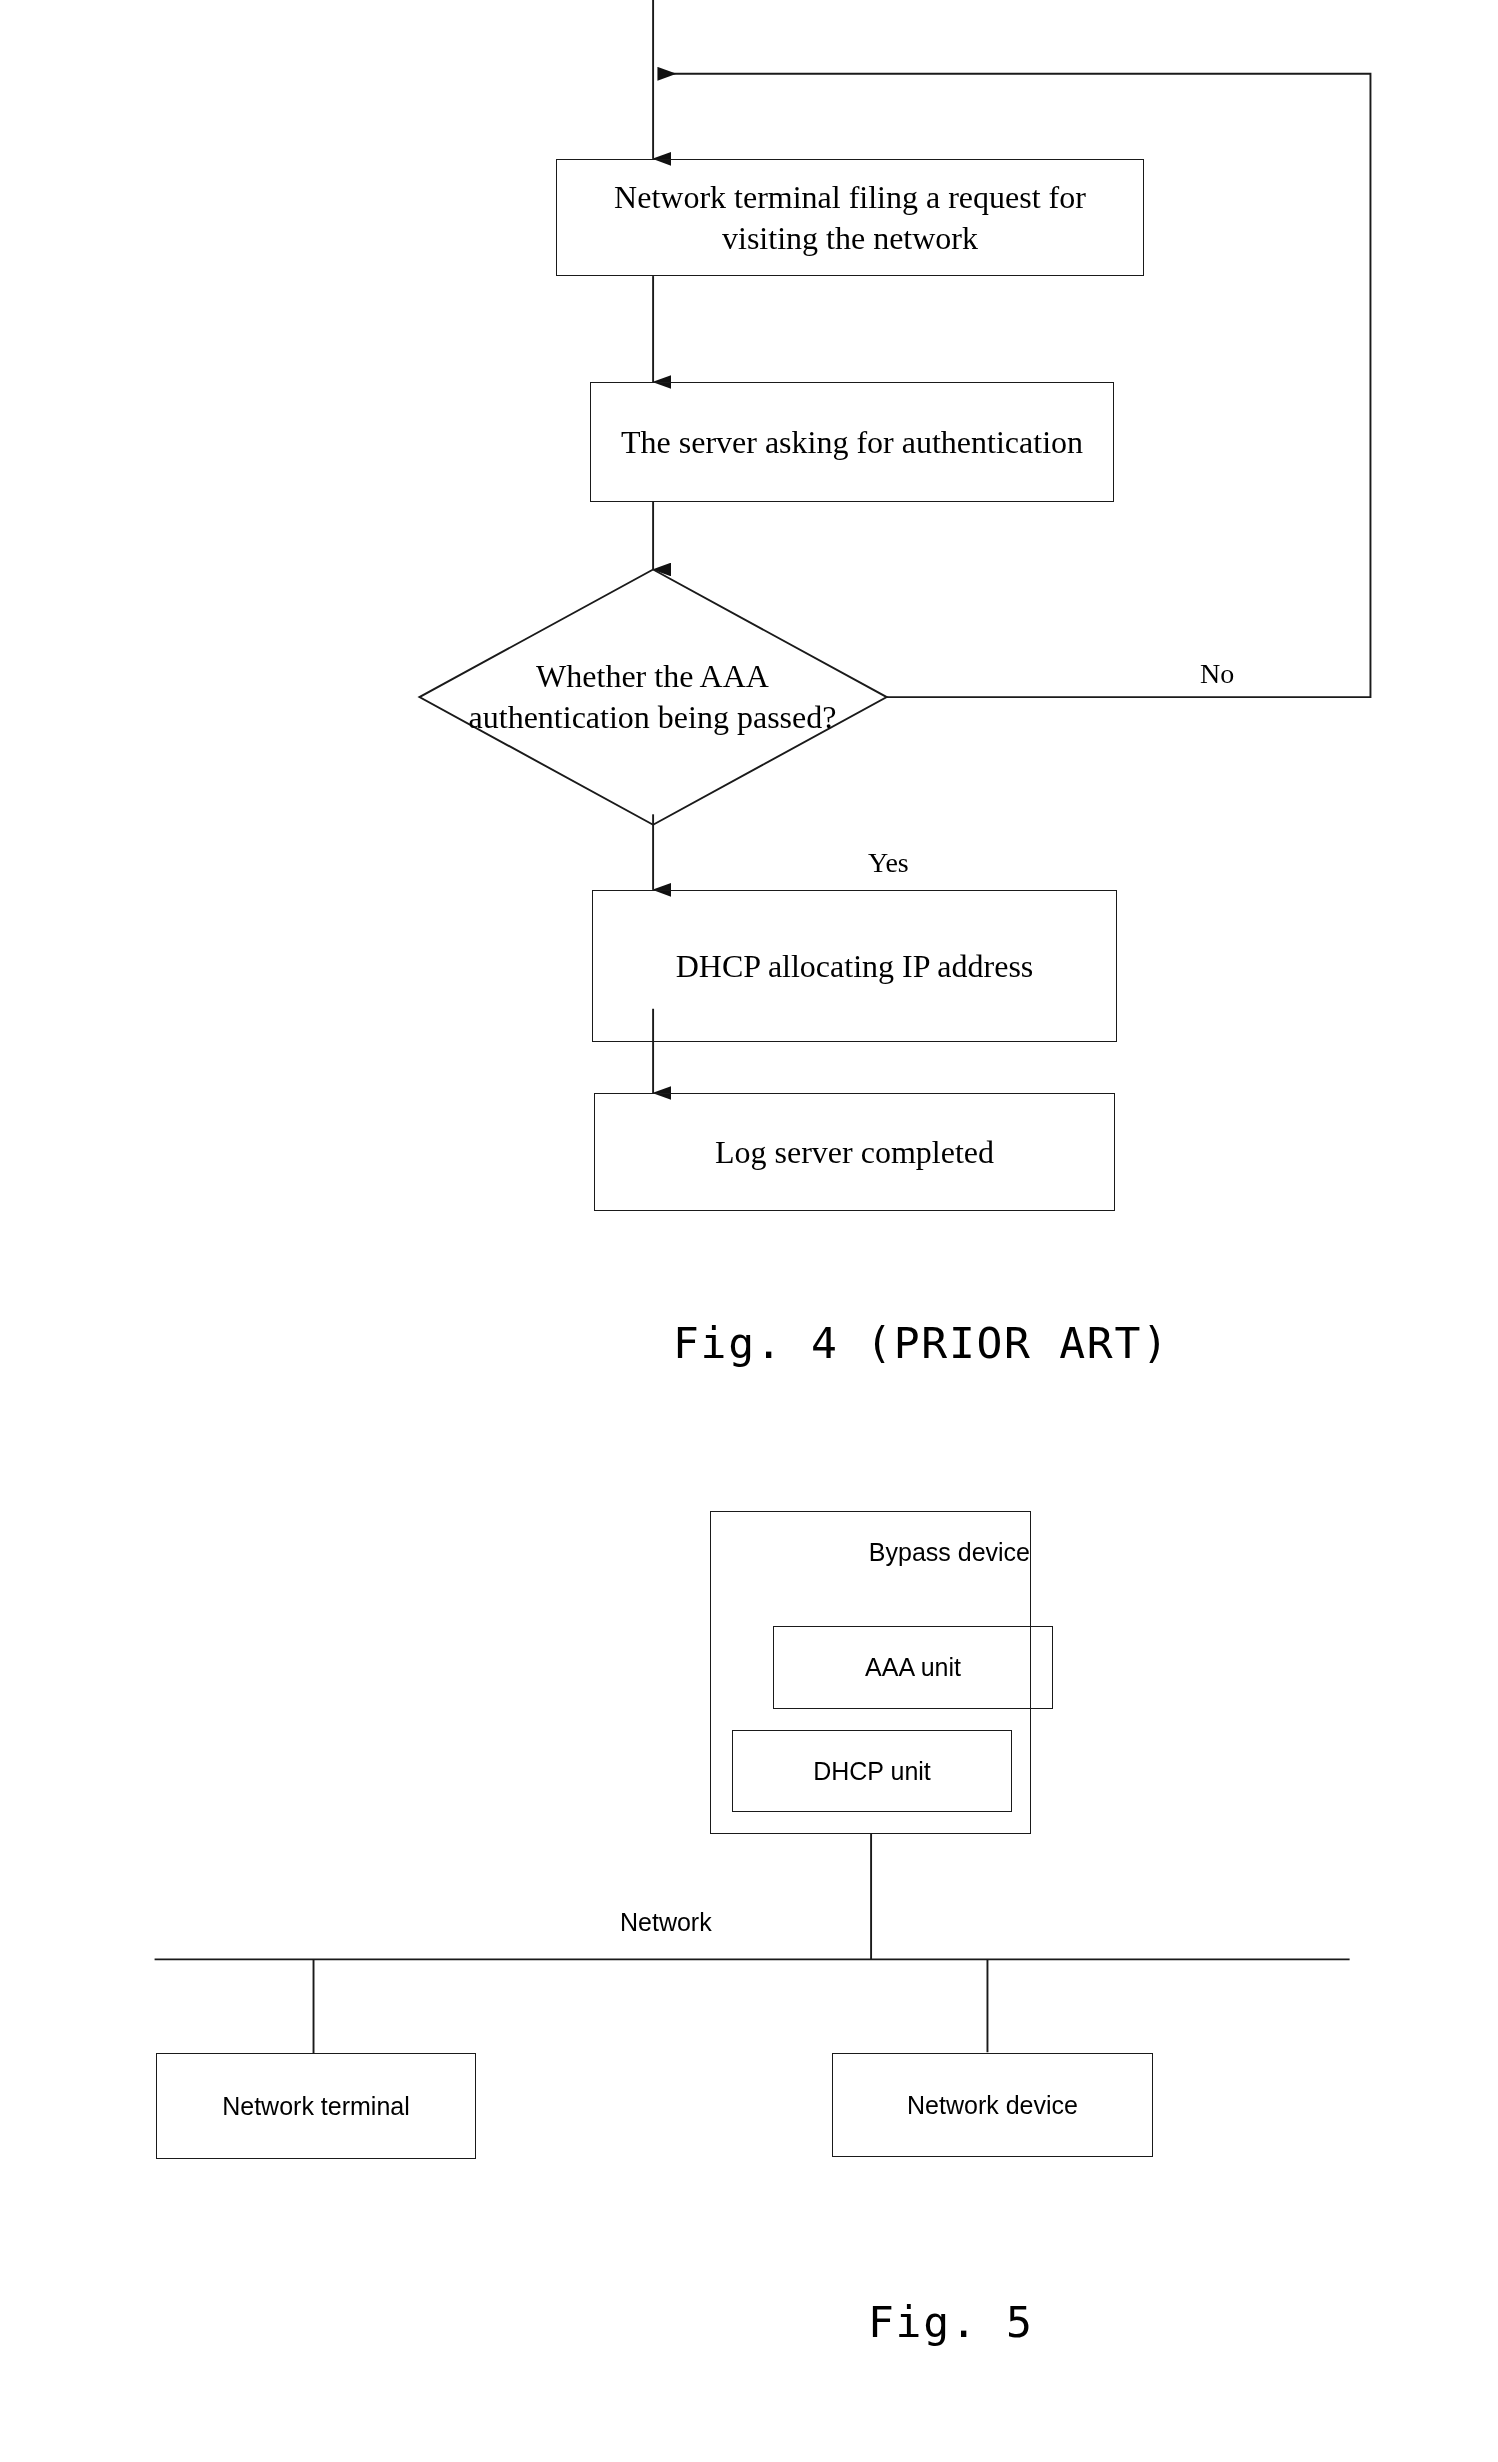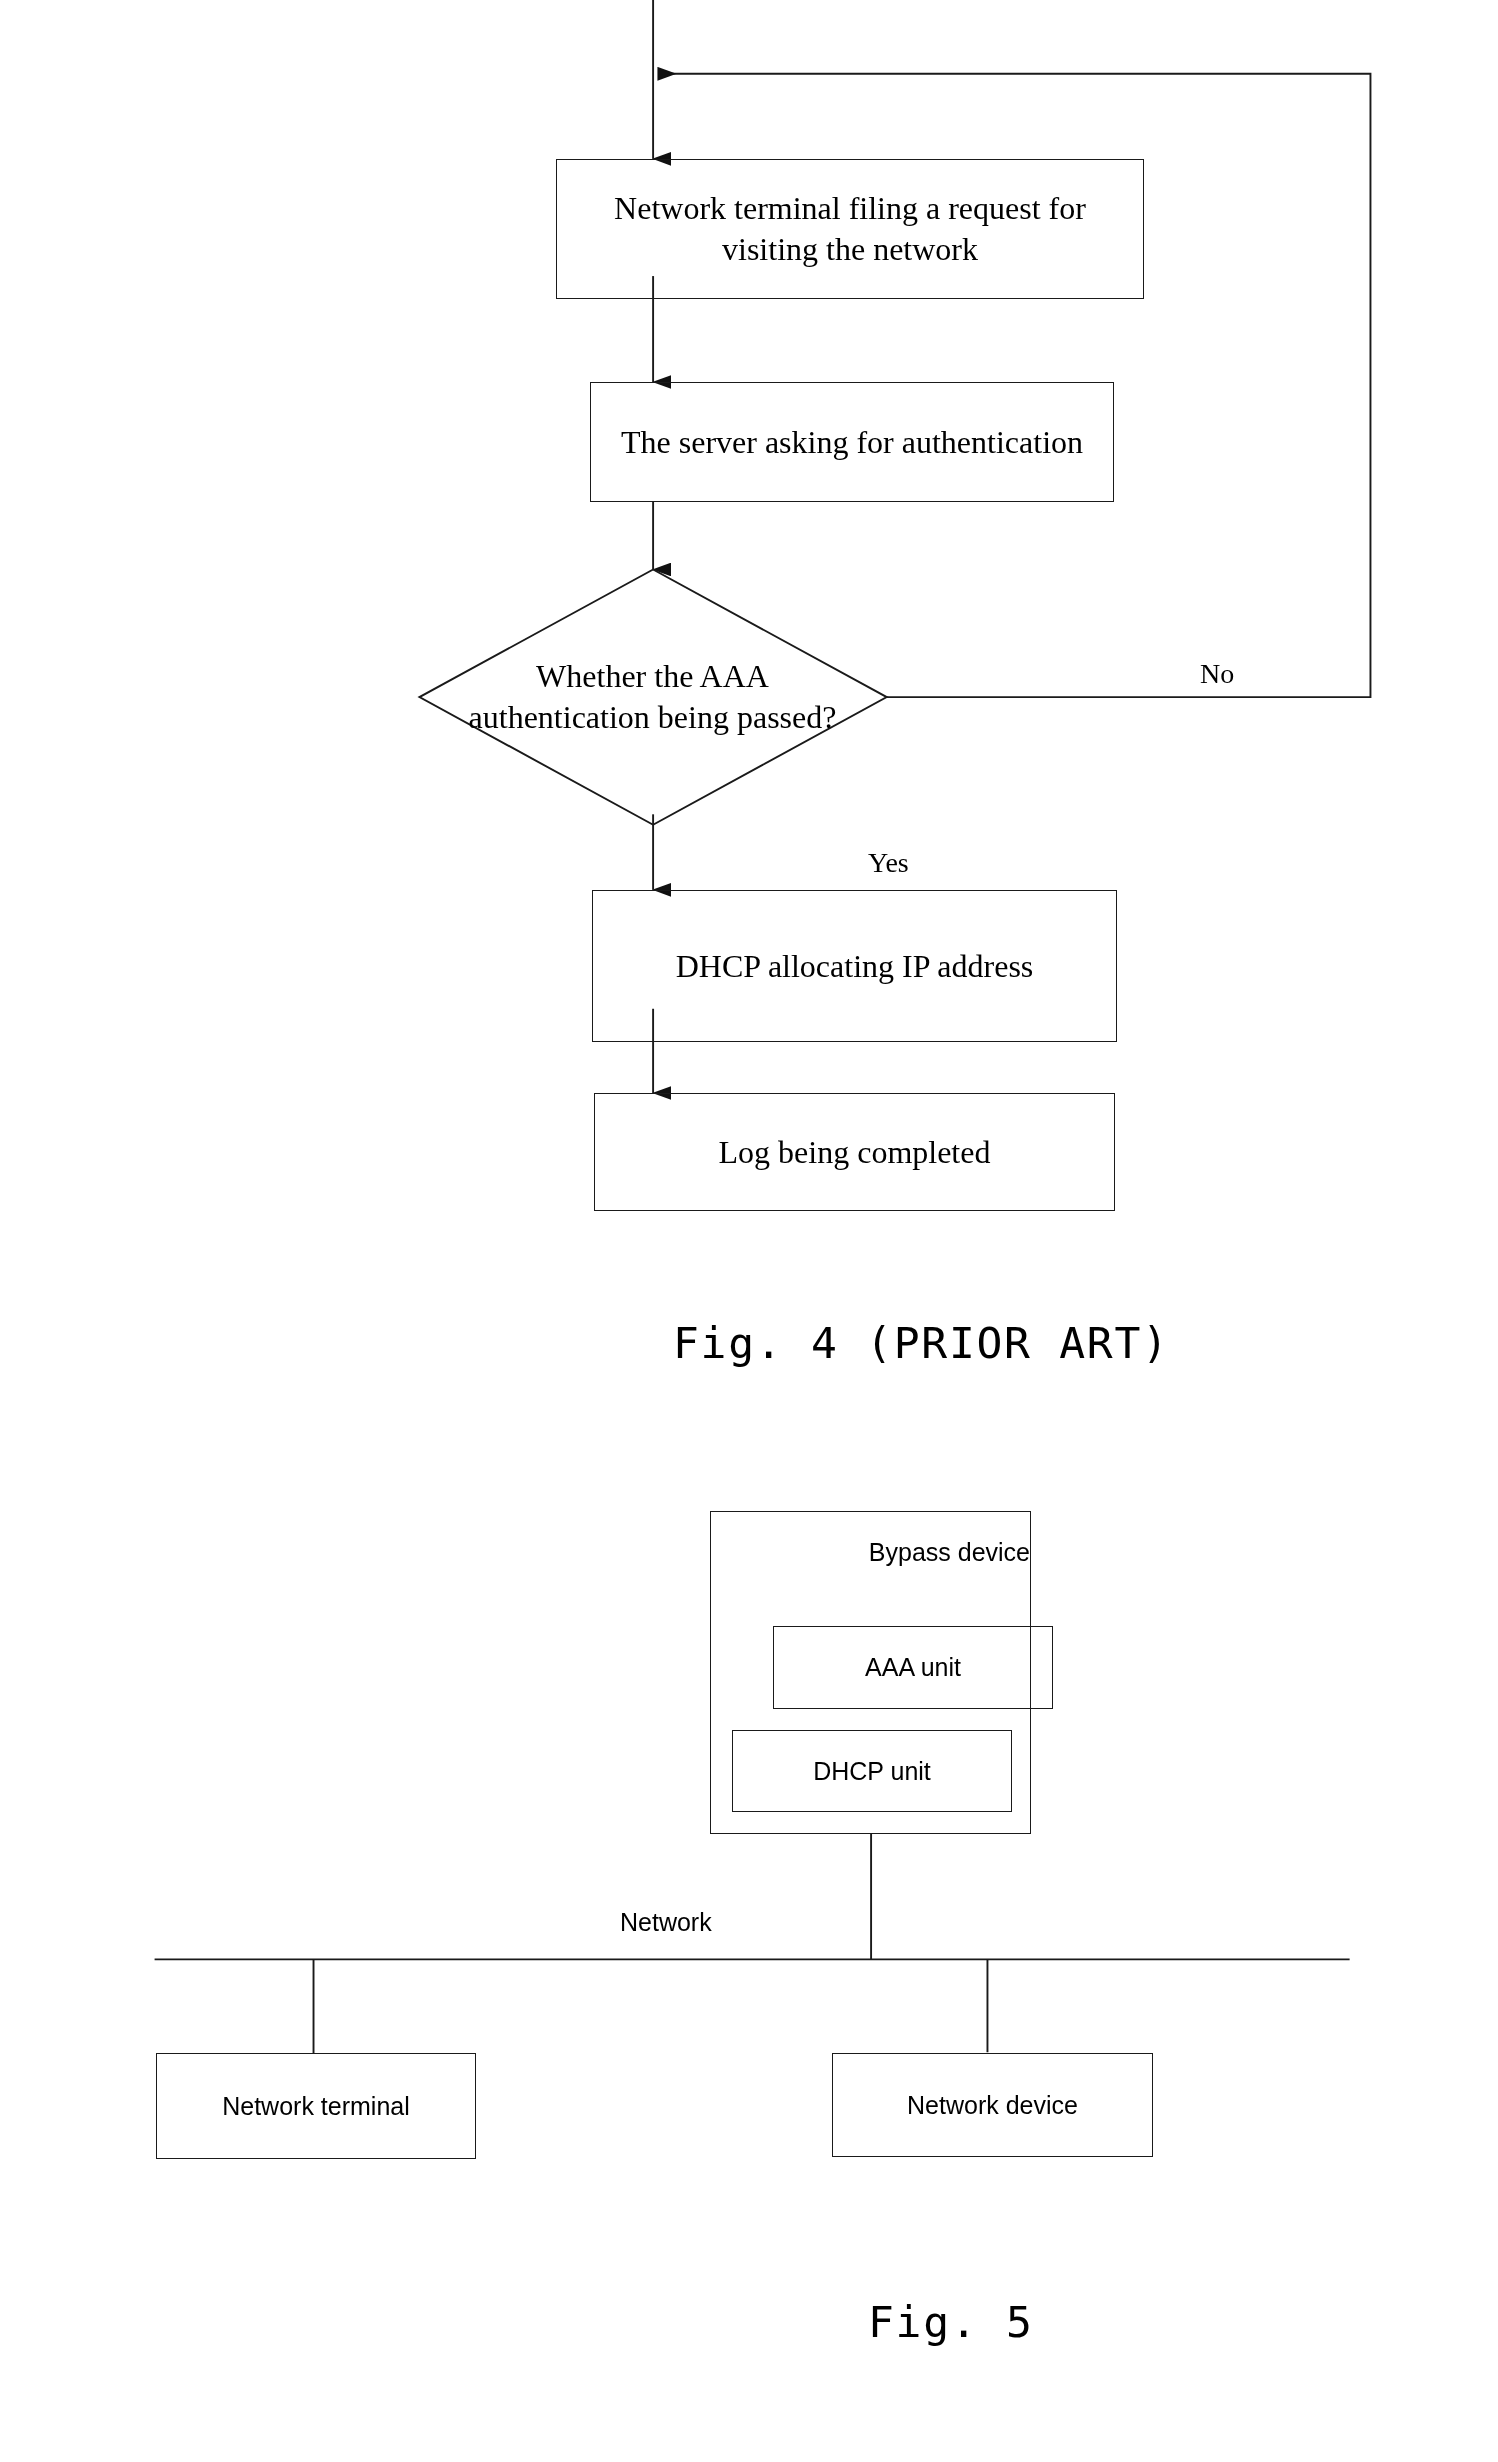--- a/index.html
+++ b/index.html
@@ -138,21 +138,21 @@
       <line x1="1003" y1="2112" x2="1003" y2="2257"></line>
 
       <line x1="178" y1="2257" x2="1554" y2="2257"></line>
 
       <line x1="361" y1="2257" x2="361" y2="2365"></line>
 
       <line x1="1137" y1="2257" x2="1137" y2="2364"></line>
     </g>
   </svg>
 
-  <div class="node" style="left:556px; top:159px; width:588px; height:140px;justify-content:center;">
+  <div class="node" style="left:556px; top:159px; width:588px; height:117px;justify-content:center;">
     <span class="node-text">Network terminal filing a request for visiting the network</span>
   </div>
 
   <div class="node" style="left:590px; top:382px; width:524px; height:120px;">
     <span class="node-text">The server asking for authentication</span>
   </div>
 
   <div class="diamond-label" style="left:419px; top:656px; width:467px;">
     <div>Whether the AAA</div>
     <div>authentication being passed?</div>
@@ -160,21 +160,21 @@
 
   <div class="edge-label" style="left:1200px; top:658px;">No</div>
 
   <div class="edge-label" style="left:868px; top:847px;">Yes</div>
 
   <div class="node" style="left:592px; top:890px; width:525px; height:152px;">
     <span class="node-text">DHCP allocating IP address</span>
   </div>
 
   <div class="node" style="left:594px; top:1093px; width:521px; height:118px;">
-    <span class="node-text">Log being completed</span>
+    <span class="node-text">Log server completed</span>
   </div>
 
   <div class="caption" style="left:673px; top:1318px;">Fig. 4  (PRIOR ART)</div>
 
   <div class="node5 container" style="left:710px; top:1511px; width:321px; height:323px;">
     <div class="title5">Bypass device</div>
   </div>
 
   <div class="node5" style="left:732px; top:1626px; width:280px; height:83px;margin-left:41px;">
     <span>AAA unit</span>

